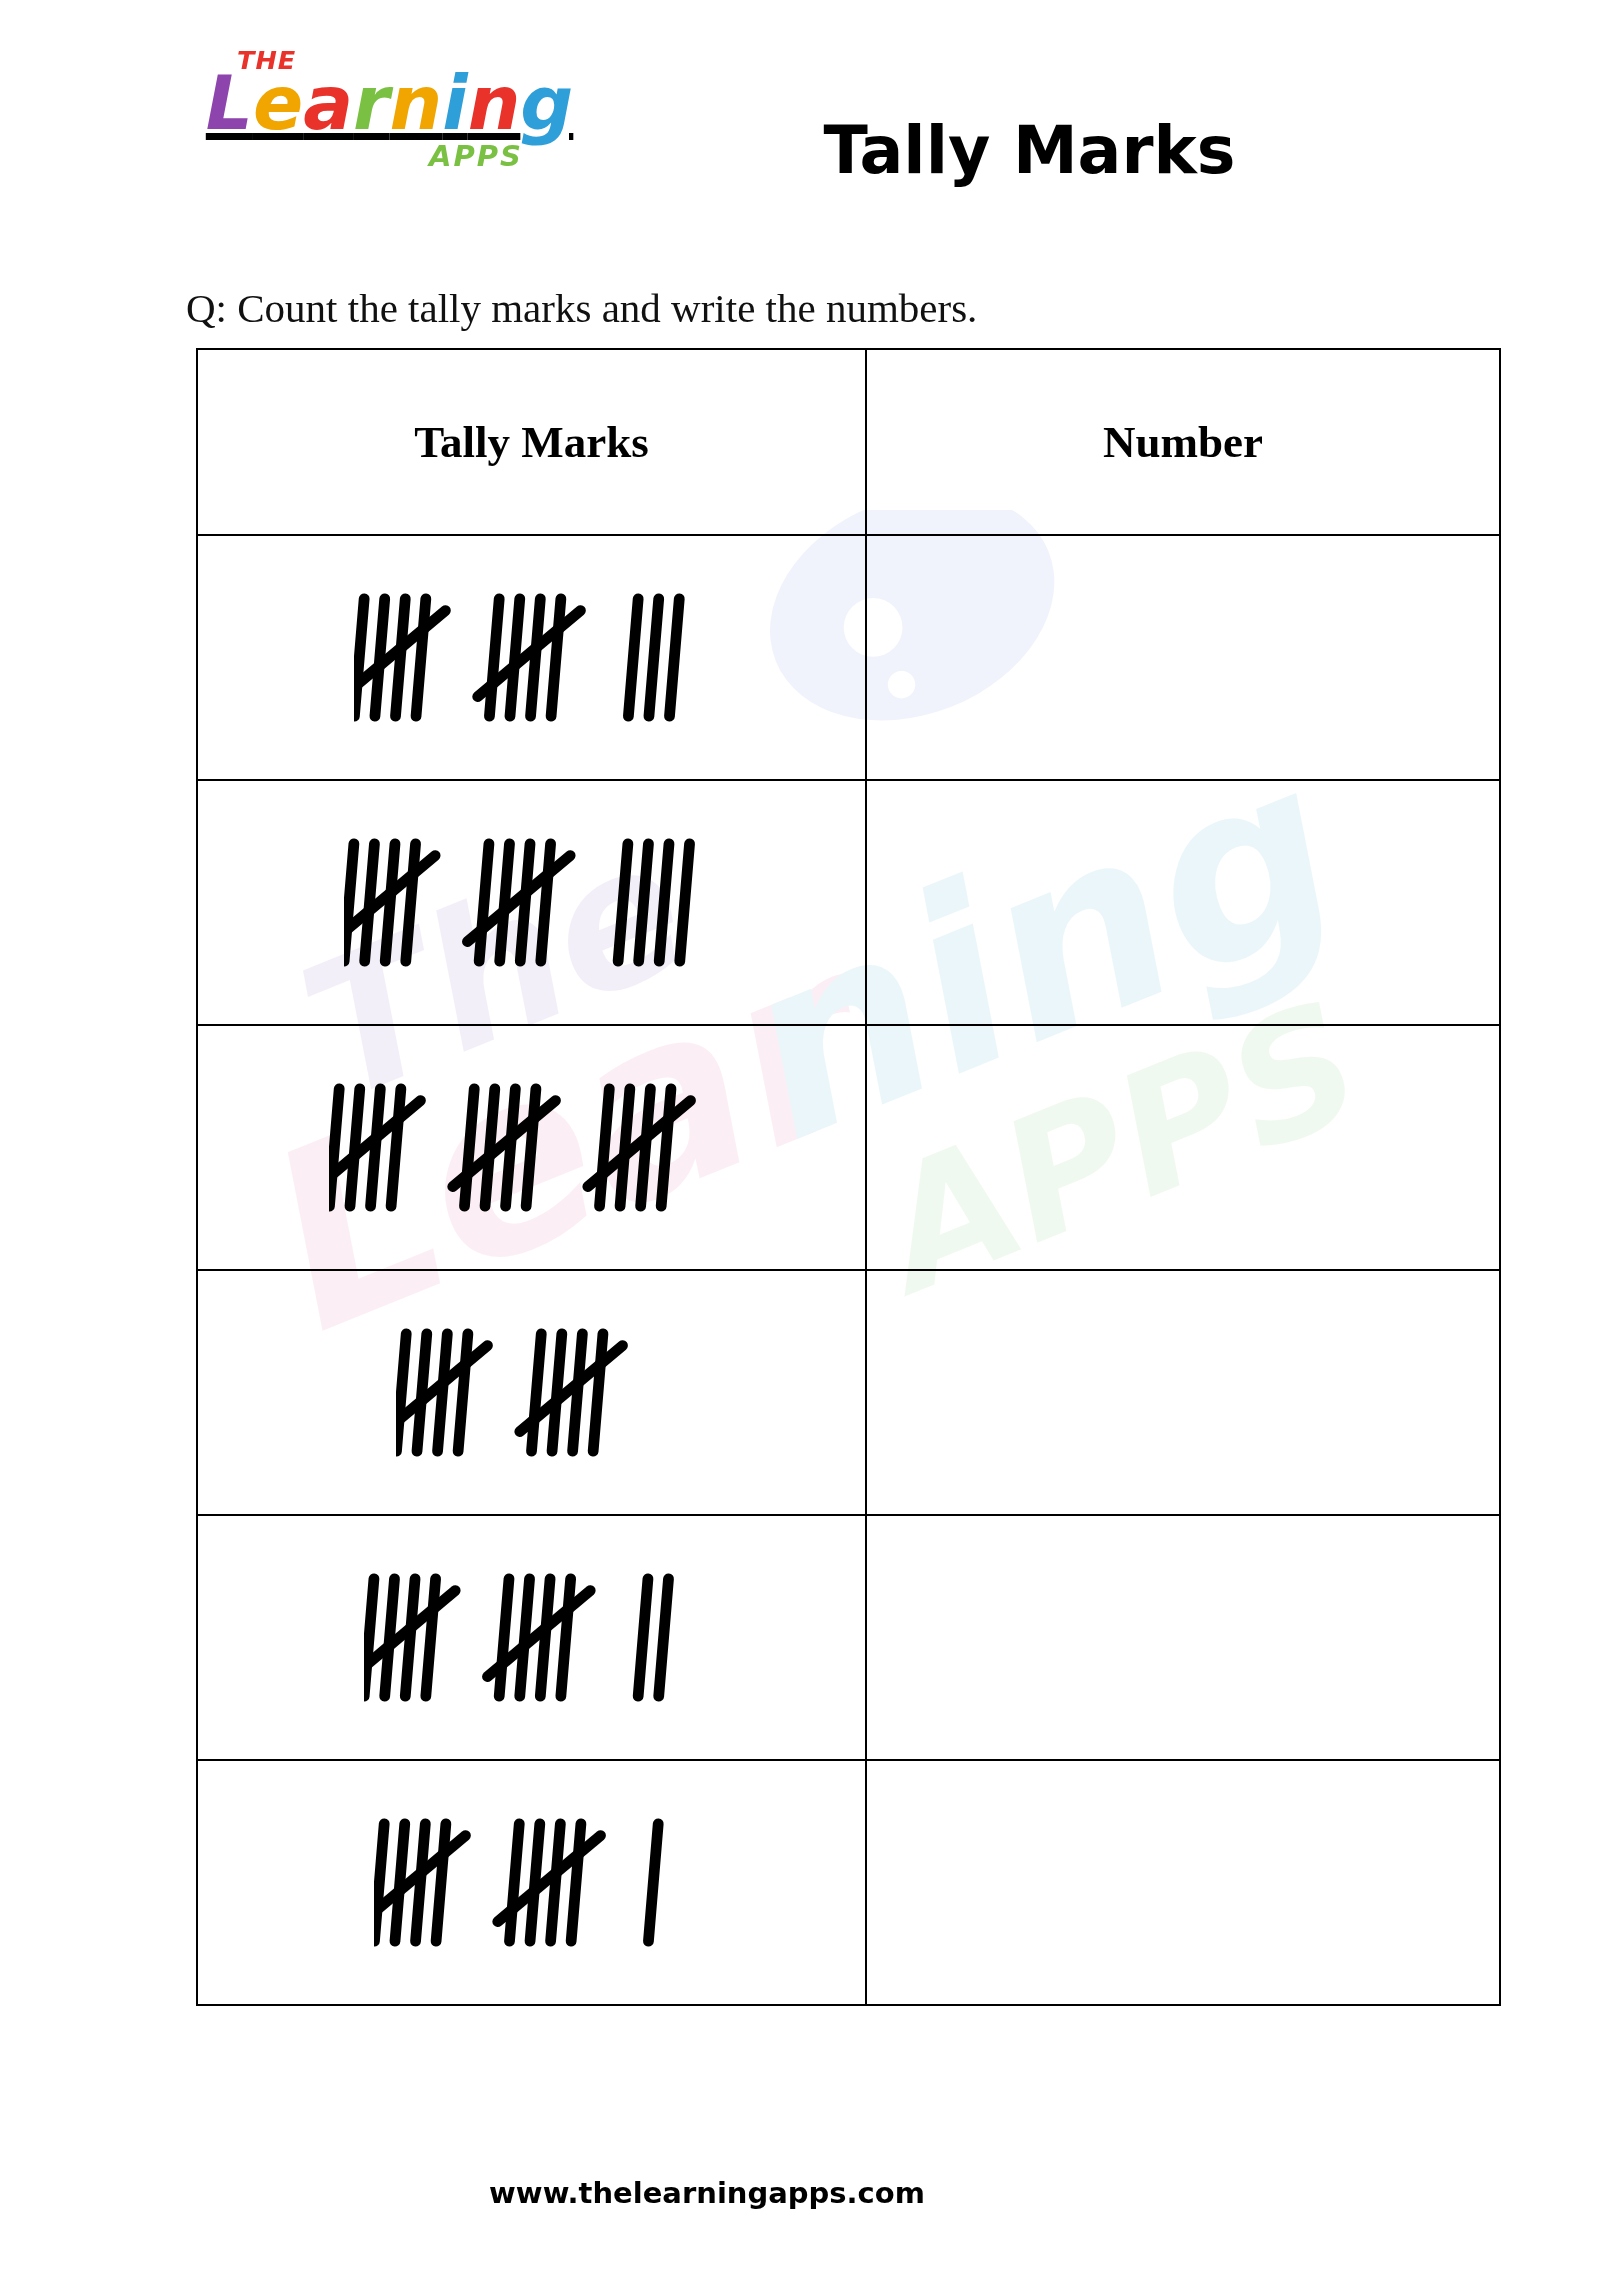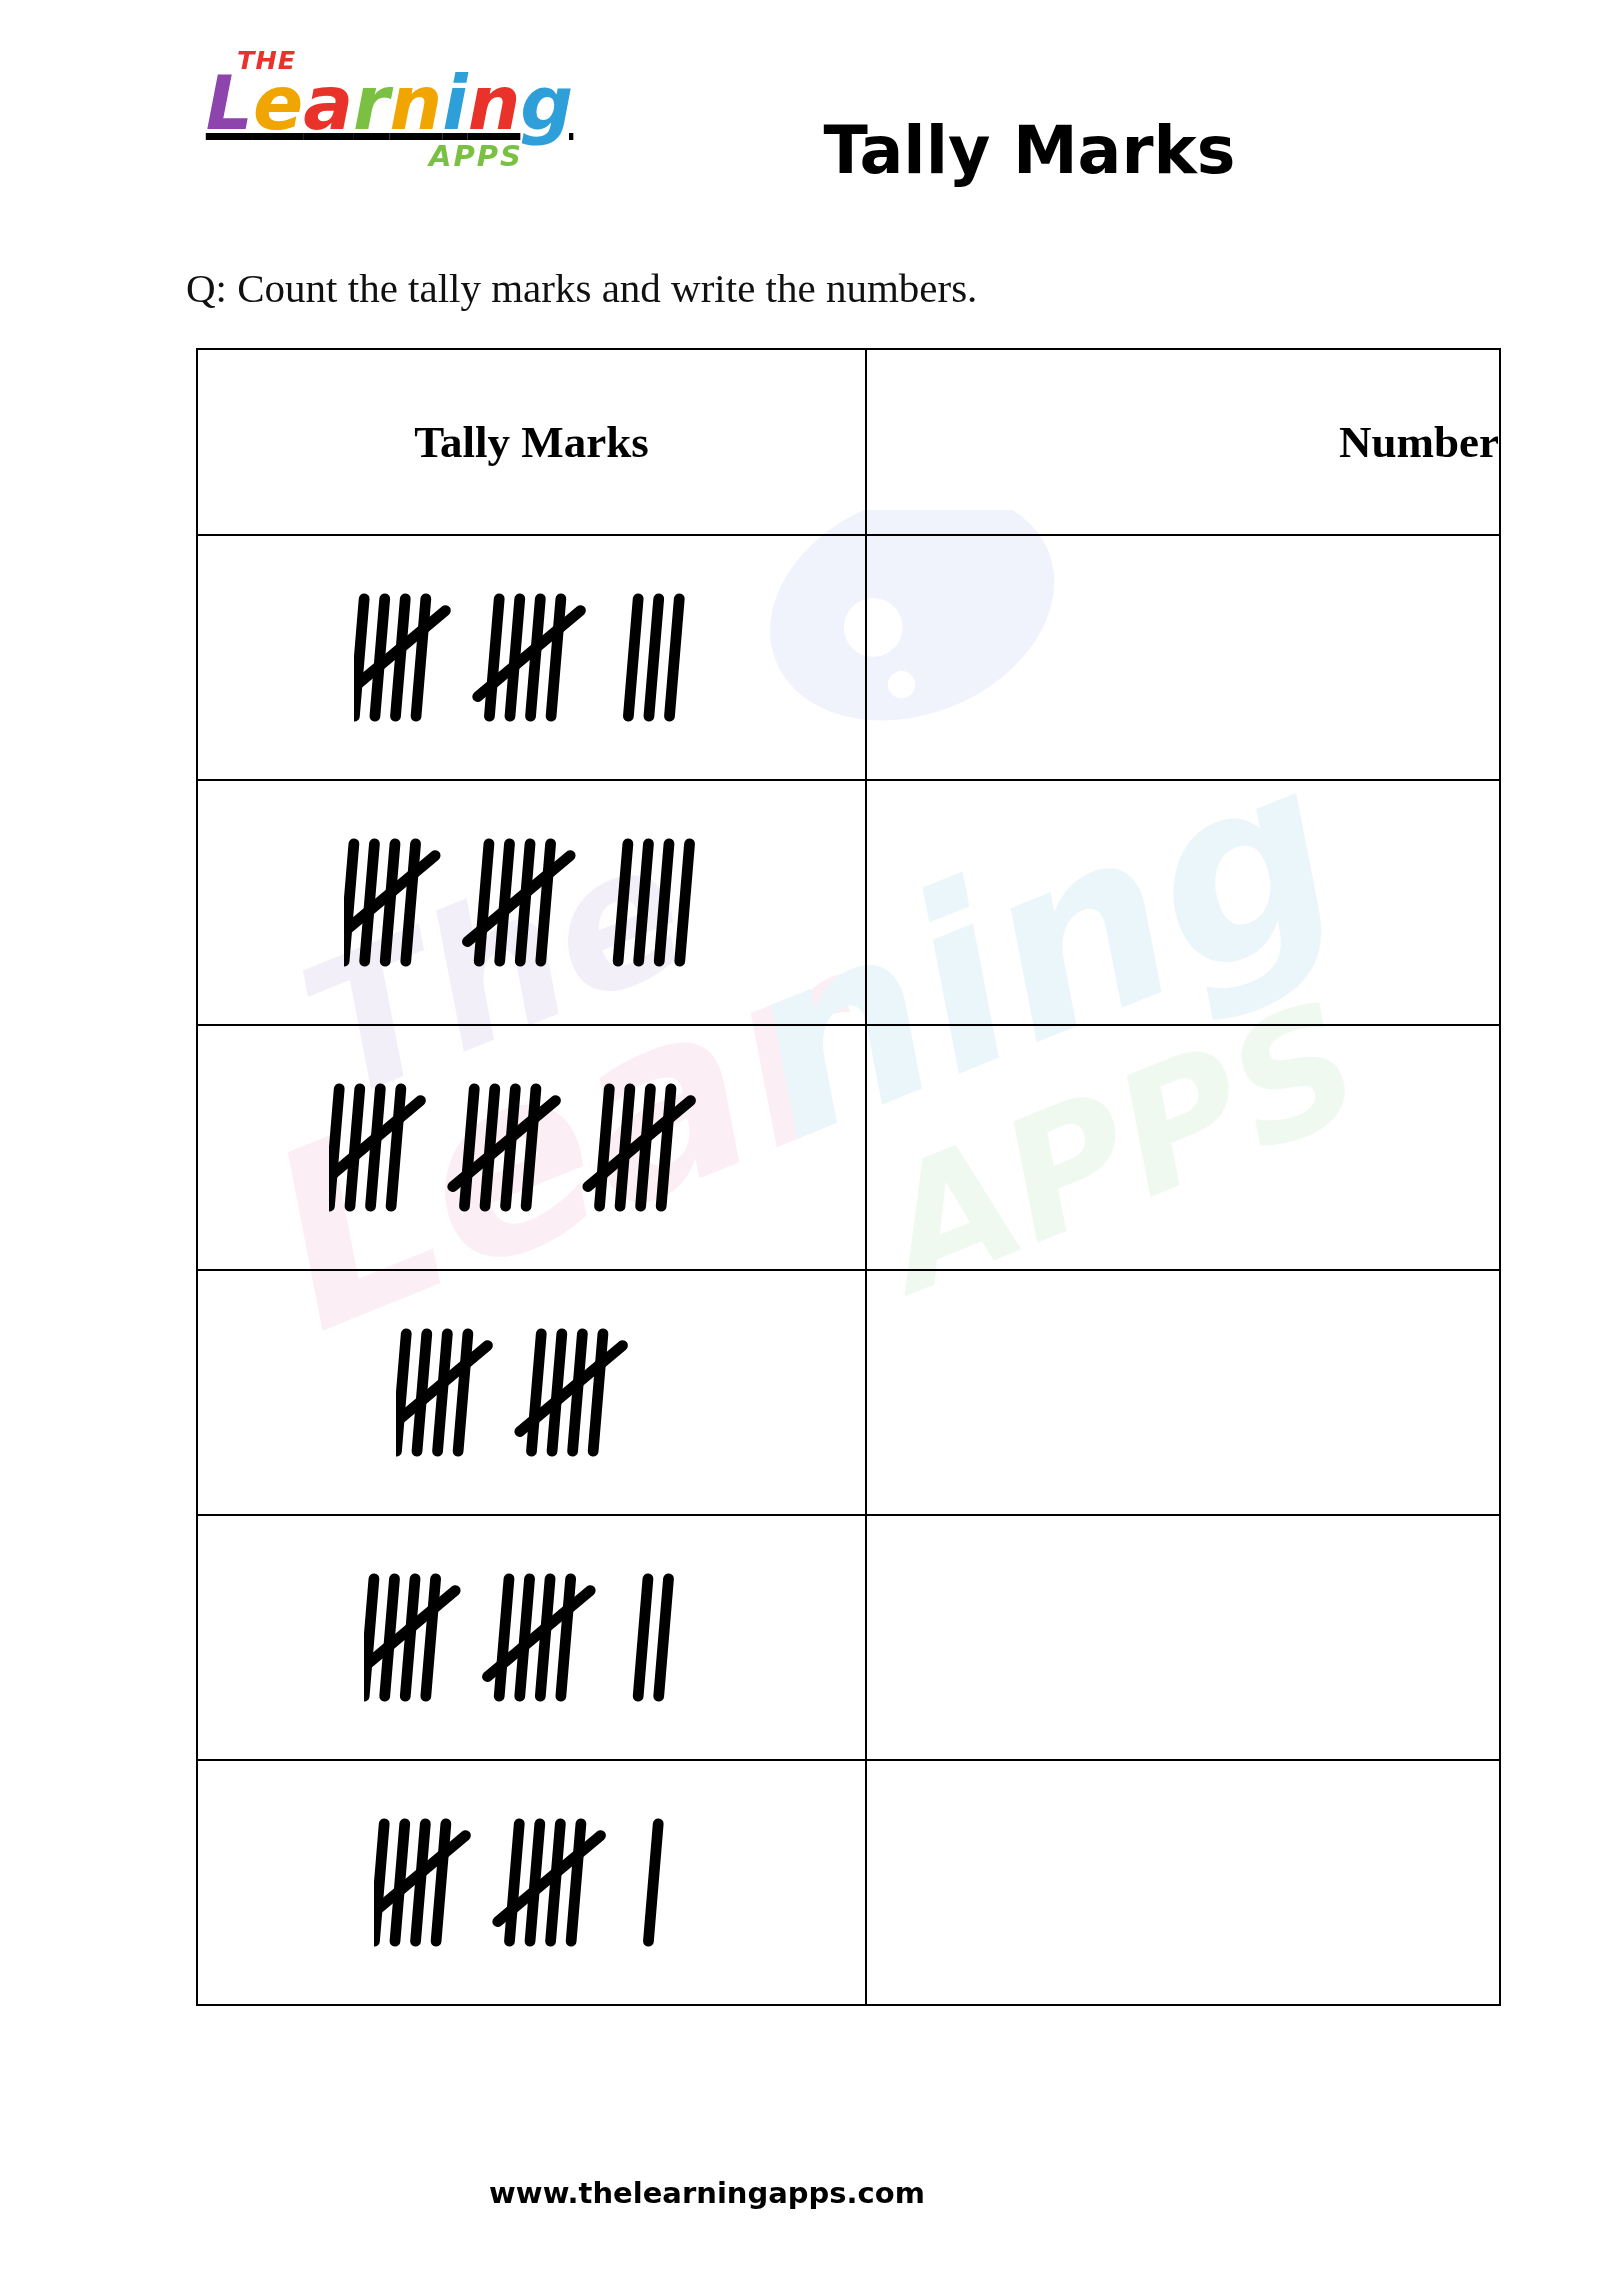--- a/index.html
+++ b/index.html
@@ -81,21 +81,21 @@
     font-weight: bold;
     font-size: 65px;
     color: #000000;
     letter-spacing: 0px;
   }
 
   
   .question {
     position: absolute;
     left: 186px;
-    top: 264px;
+    top: 284px;
     font-family: "Liberation Serif", serif;
     font-size: 41px;
     color: #111111;
     text-align: right;
   }
 
   
   .watermark {
     position: absolute;
     left: 206px;
@@ -125,21 +125,21 @@
     padding: 0;
   }
   table.tally th {
     height: 184px;
     font-family: "Liberation Serif", serif;
     font-weight: bold;
     font-size: 45px;
     color: #000;
   }
   .col-marks { width: 667px; }
-  .col-number { width: 632px; text-align: right; }
+  .col-number { width: 632px; }
   td.marks-cell {
     height: 243px;
     vertical-align: middle;
     text-align: center;
   }
   td.number-cell {
     height: 243px;
     vertical-align: middle;
     text-align: center;
     font-family: "Liberation Serif", serif;

